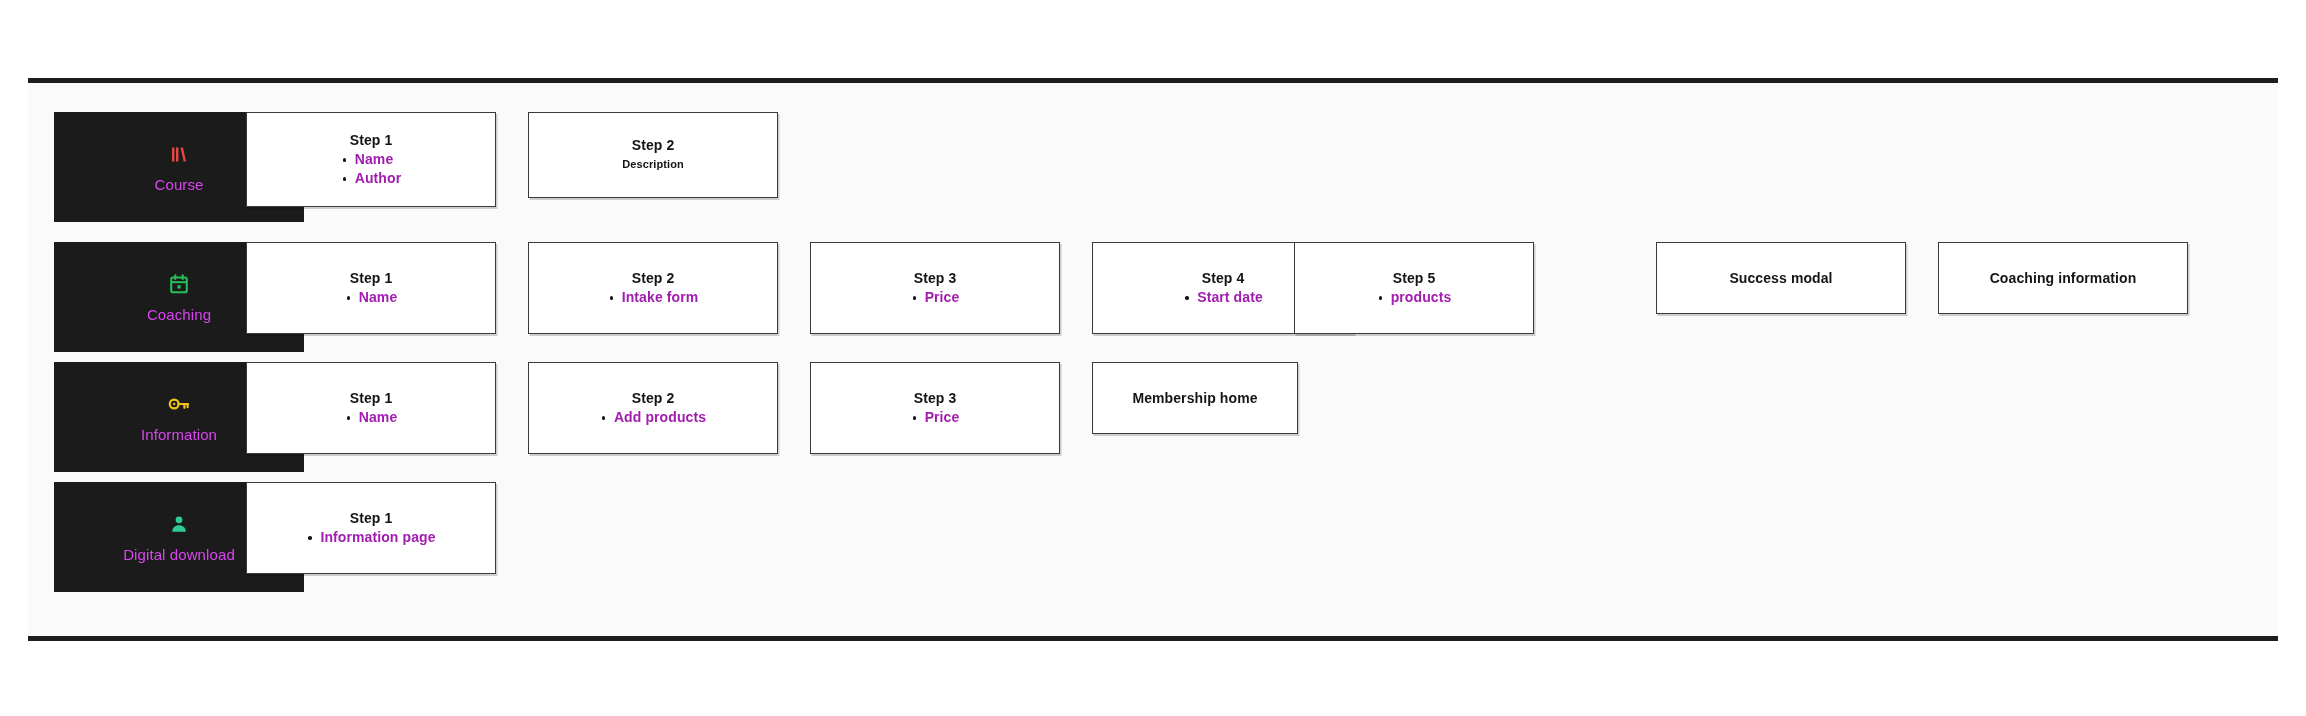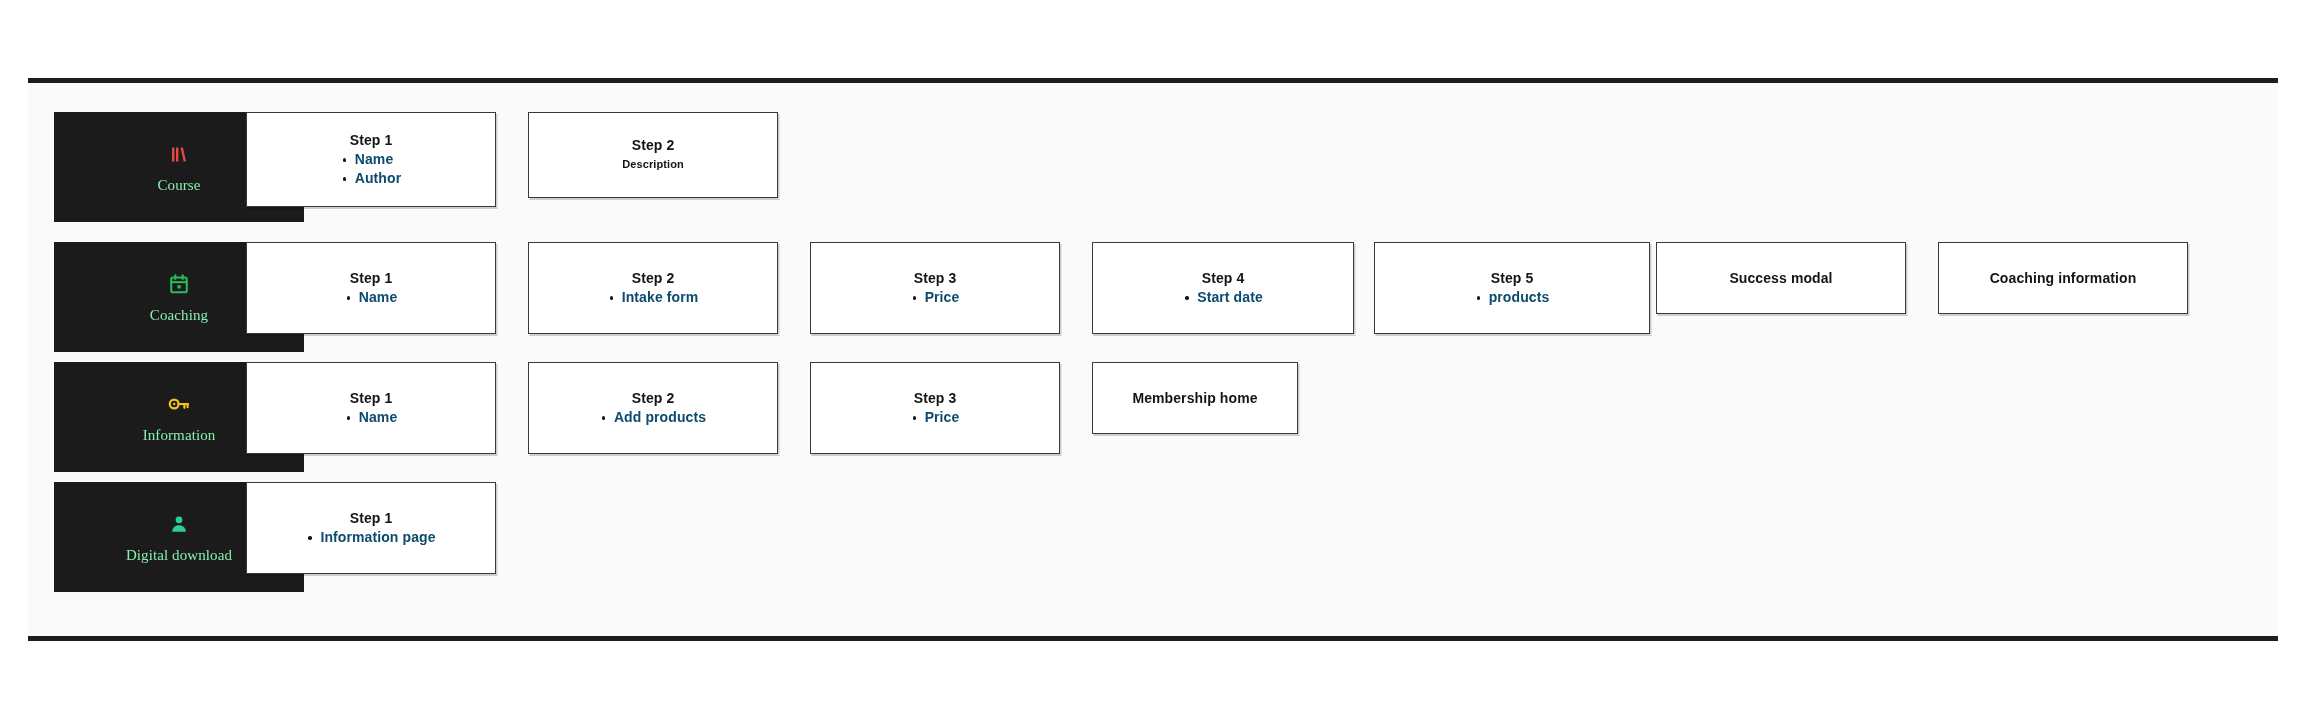--- a/index.html
+++ b/index.html
@@ -58,27 +58,26 @@
   }
   .cat-icon {
     height: 26px;
     display: flex;
     align-items: center;
     justify-content: center;
     margin-bottom: 9px;
   }
   .cat-icon svg { display: block; }
   .cat-label {
-    color: #86efac;
+    color: #d946ef;
     font-size: 15px;
     line-height: 18px;
     font-weight: 400;
     letter-spacing: .1px;
     text-align: right;
-    font-family: Liberation Serif, serif;
   }
 
   
   .card {
     position: absolute;
     top: 0;
     background: #ffffff;
     border: 1.5px solid #3a3a3a;
     box-sizing: border-box;
     display: flex;
@@ -104,21 +103,21 @@
     letter-spacing: .1px;
   }
   .bullets {
     margin: 0;
     padding: 0;
     list-style: none;
   }
   .bullets li {
     font-size: 14px;
     font-weight: 700;
-    color: #0c4a6e;
+    color: #a21caf;
     line-height: 19px;
     letter-spacing: .1px;
     position: relative;
     padding-left: 14px;
     white-space: nowrap;
   }
   .bullets li::before {
     content: "";
     position: absolute;
     left: 2px;
@@ -187,21 +186,21 @@
           <ul class="bullets">
             <li>Price</li>
           </ul>
         </div>
         <div class="card" style="left: 1064px; width: 262px; height: 92px;">
           <div class="card-title">Step 4</div>
           <ul class="bullets">
             <li>Start date</li>
           </ul>
         </div>
-        <div class="card" style="left: 1346px; width: 276px; height: 92px;">
+        <div class="card" style="left: 1266px; width: 240px; height: 92px;">
           <div class="card-title">Step 5</div>
           <ul class="bullets">
             <li>products</li>
           </ul>
         </div>
         <div class="card" style="left: 1628px; width: 250px; height: 72px;">
           <div class="card-title">Success modal</div>
         </div>
         <div class="card" style="left: 1910px; width: 250px; height: 72px;">
           <div class="card-title">Coaching information</div>

